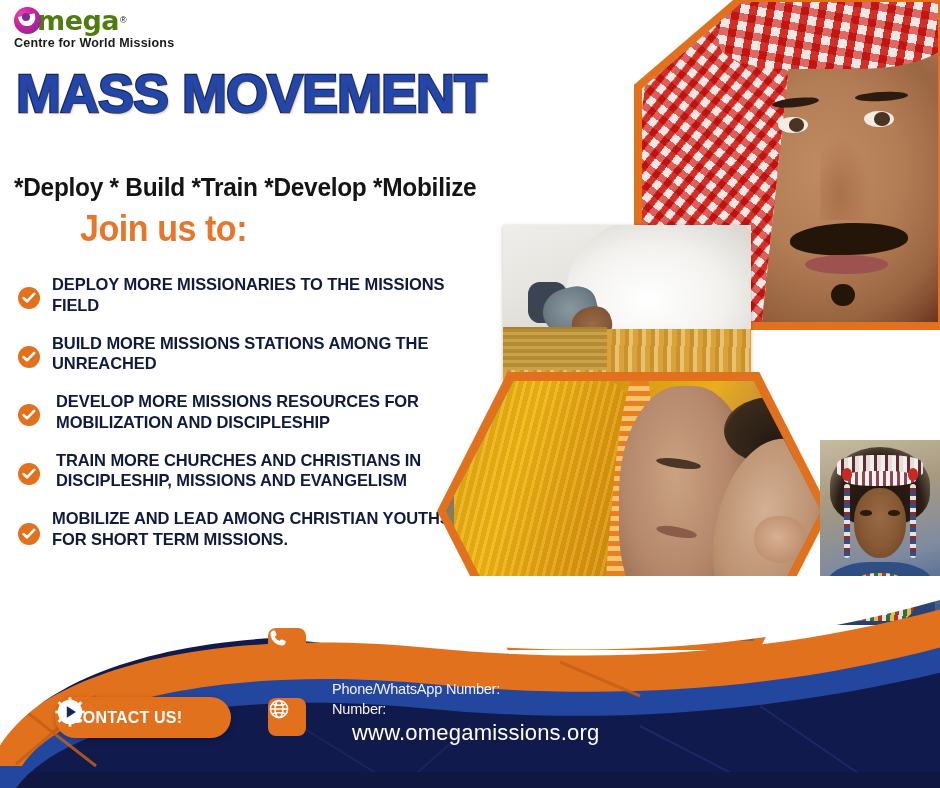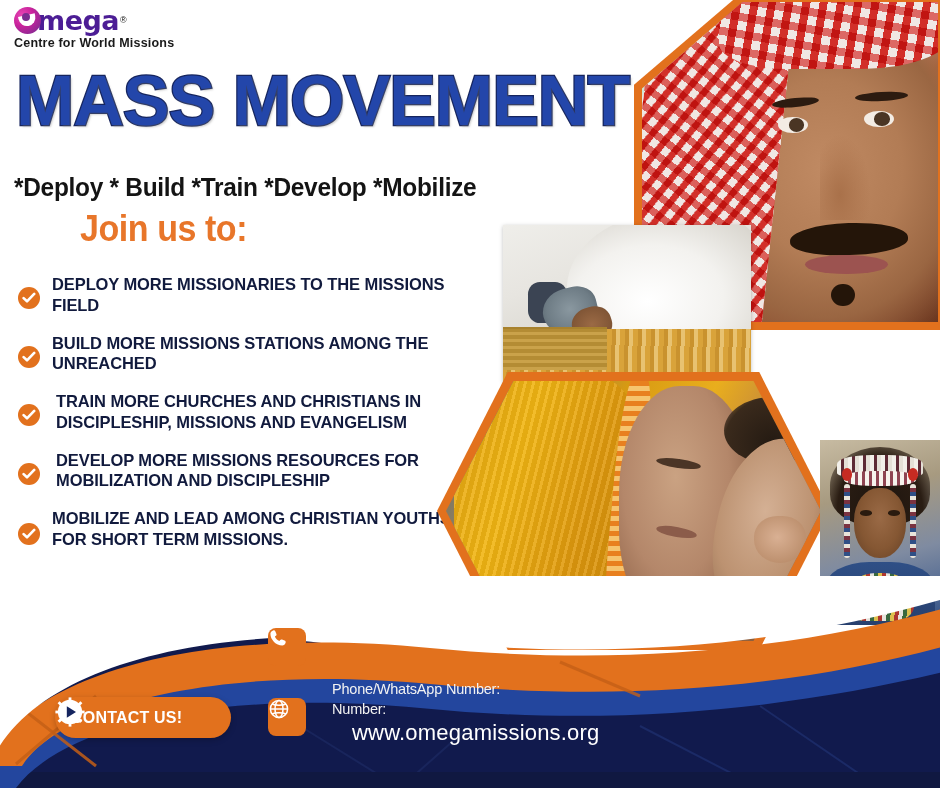--- a/index.html
+++ b/index.html
@@ -61,21 +61,21 @@
     width: 8px;
     height: 8px;
     border-radius: 50%;
     background: #7a2d90;
     z-index: 2;
   }
   .logo-mega {
     font-family: "DejaVu Sans", sans-serif;
     font-size: 27px;
     font-weight: 700;
-    color: #4c1d95;
+    color: #4d7c0f;
     letter-spacing: -0.5px;
     margin-left: -4px;
   }
   .logo-reg {
     font-size: 9px;
     color: #141414;
     vertical-align: super;
     margin-left: 1px;
     font-weight: 400;
   }
@@ -89,21 +89,21 @@
     font-weight: bold;
   }
 
   
   .headline {
     position: absolute;
     left: 16px;
     top: 66px;
     font-family: "Liberation Sans", sans-serif;
     font-weight: 700;
-    font-size: 70px;
+    font-size: 54px;
     line-height: 1;
     letter-spacing: -1px;
     color: #2346aa;
     -webkit-text-stroke: 2.5px #16255e;
     paint-order: stroke fill;
     white-space: nowrap;
     text-shadow: 2px 2px 2px rgba(120,120,120,0.35);
   }
 
   .subhead {
@@ -453,30 +453,30 @@
       </span>
       <span class="bullet-text">BUILD MORE MISSIONS STATIONS AMONG THE UNREACHED</span>
     </div>
 
     <div class="bullet-row">
       <span class="check-badge">
         <svg width="14" height="12" viewBox="0 0 14 12">
             <path d="M1.6 6.1 L5 9.3 L12.2 1.9" stroke="#ffffff" stroke-width="2.6" fill="none" stroke-linecap="round" stroke-linejoin="round"></path>
           </svg>
       </span>
-      <span class="bullet-text">TRAIN MORE CHURCHES AND CHRISTIANS IN DISCIPLESHIP, MISSIONS AND EVANGELISM</span>
+      <span class="bullet-text">DEVELOP MORE MISSIONS RESOURCES FOR MOBILIZATION AND DISCIPLESHIP</span>
     </div>
 
     <div class="bullet-row">
       <span class="check-badge">
         <svg width="14" height="12" viewBox="0 0 14 12">
             <path d="M1.6 6.1 L5 9.3 L12.2 1.9" stroke="#ffffff" stroke-width="2.6" fill="none" stroke-linecap="round" stroke-linejoin="round"></path>
           </svg>
       </span>
-      <span class="bullet-text">DEVELOP MORE MISSIONS RESOURCES FOR MOBILIZATION AND DISCIPLESHIP</span>
+      <span class="bullet-text">TRAIN MORE CHURCHES AND CHRISTIANS IN DISCIPLESHIP, MISSIONS AND EVANGELISM</span>
     </div>
 
     <div class="bullet-row">
       <span class="check-badge">
         <svg width="14" height="12" viewBox="0 0 14 12">
             <path d="M1.6 6.1 L5 9.3 L12.2 1.9" stroke="#ffffff" stroke-width="2.6" fill="none" stroke-linecap="round" stroke-linejoin="round"></path>
           </svg>
       </span>
       <span class="bullet-text">MOBILIZE AND LEAD AMONG CHRISTIAN YOUTHS FOR SHORT TERM MISSIONS.</span>
     </div>

